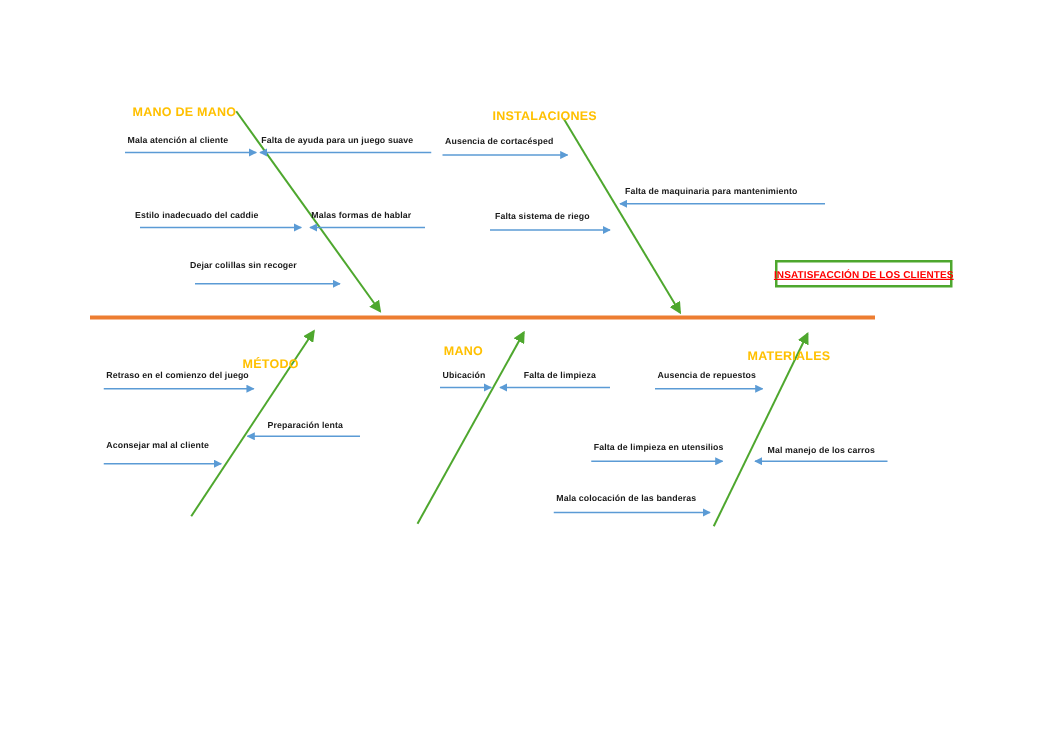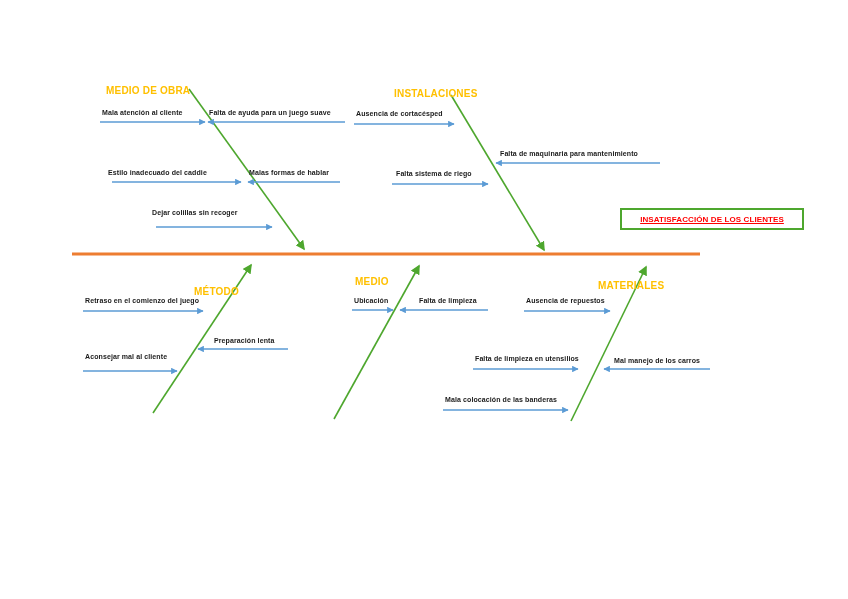--- a/index.html
+++ b/index.html
@@ -37,21 +37,21 @@
     font-family: "Liberation Sans", sans-serif;
     font-size: 7px;
     font-weight: bold;
     white-space: nowrap;
     letter-spacing: 0.1px;
   }
   #effect-box {
     position: absolute;
     left: 620px;
     top: 208px;
-    width: 184px;
+    width: 142px;
     height: 22px;
     box-sizing: border-box;
     border: 2px solid #4EA72E;
     background: #ffffff;
     display: flex;
     align-items: center;
     justify-content: center;
   }
   #effect-box-text {
     color: #FF0000;
@@ -102,35 +102,35 @@
         <line x1="352" y1="310" x2="393" y2="310" stroke="#5B9BD5" stroke-width="1.3" marker-end="url(#arrow-blue)"></line>
         <line x1="488" y1="310" x2="400" y2="310" stroke="#5B9BD5" stroke-width="1.3" marker-end="url(#arrow-blue)"></line>
         <line x1="443" y1="410" x2="568" y2="410" stroke="#5B9BD5" stroke-width="1.3" marker-end="url(#arrow-blue)"></line>
         <line x1="524" y1="311" x2="610" y2="311" stroke="#5B9BD5" stroke-width="1.3" marker-end="url(#arrow-blue)"></line>
         <line x1="473" y1="369" x2="578" y2="369" stroke="#5B9BD5" stroke-width="1.3" marker-end="url(#arrow-blue)"></line>
         <line x1="710" y1="369" x2="604" y2="369" stroke="#5B9BD5" stroke-width="1.3" marker-end="url(#arrow-blue)"></line>
       </g>
   </svg>
 
   <div id="labels-layer">
-      <div class="cat-label" style="left: 106px; top: 85px;">MEDIO DE OBRA</div>
+      <div class="cat-label" style="left: 106px; top: 85px;">MANO DE MANO</div>
       <div class="cause-label" style="left: 102px; top: 109px;">Mala atención al cliente</div>
       <div class="cause-label" style="left: 209px; top: 109px;">Falta de ayuda para un juego suave</div>
       <div class="cause-label" style="left: 108px; top: 169px;">Estilo inadecuado del caddie</div>
       <div class="cause-label" style="left: 249px; top: 169px;">Malas formas de hablar</div>
       <div class="cause-label" style="left: 152px; top: 209px;">Dejar colillas sin recoger</div>
       <div class="cat-label" style="left: 394px; top: 88px; text-align: right;">INSTALACIONES</div>
       <div class="cause-label" style="left: 356px; top: 110px;">Ausencia de cortacésped</div>
       <div class="cause-label" style="left: 500px; top: 150px;">Falta de maquinaria para mantenimiento</div>
       <div class="cause-label" style="left: 396px; top: 170px;">Falta sistema de riego</div>
       <div class="cat-label" style="left: 194px; top: 286px;">MÉTODO</div>
       <div class="cause-label" style="left: 85px; top: 297px;">Retraso en el comienzo del juego</div>
       <div class="cause-label" style="left: 214px; top: 337px;">Preparación lenta</div>
       <div class="cause-label" style="left: 85px; top: 353px;">Aconsejar mal al cliente</div>
-      <div class="cat-label" style="left: 355px; top: 276px;">MEDIO</div>
+      <div class="cat-label" style="left: 355px; top: 276px;">MANO</div>
       <div class="cause-label" style="left: 354px; top: 297px;">Ubicación</div>
       <div class="cause-label" style="left: 419px; top: 297px;">Falta de limpieza</div>
       <div class="cause-label" style="left: 445px; top: 396px;">Mala colocación de las banderas</div>
       <div class="cat-label" style="left: 598px; top: 280px;">MATERIALES</div>
       <div class="cause-label" style="left: 526px; top: 297px;">Ausencia de repuestos</div>
       <div class="cause-label" style="left: 475px; top: 355px;">Falta de limpieza en utensilios</div>
       <div class="cause-label" style="left: 614px; top: 357px;">Mal manejo de los carros</div>
     </div>
 
   <div id="effect-box">

